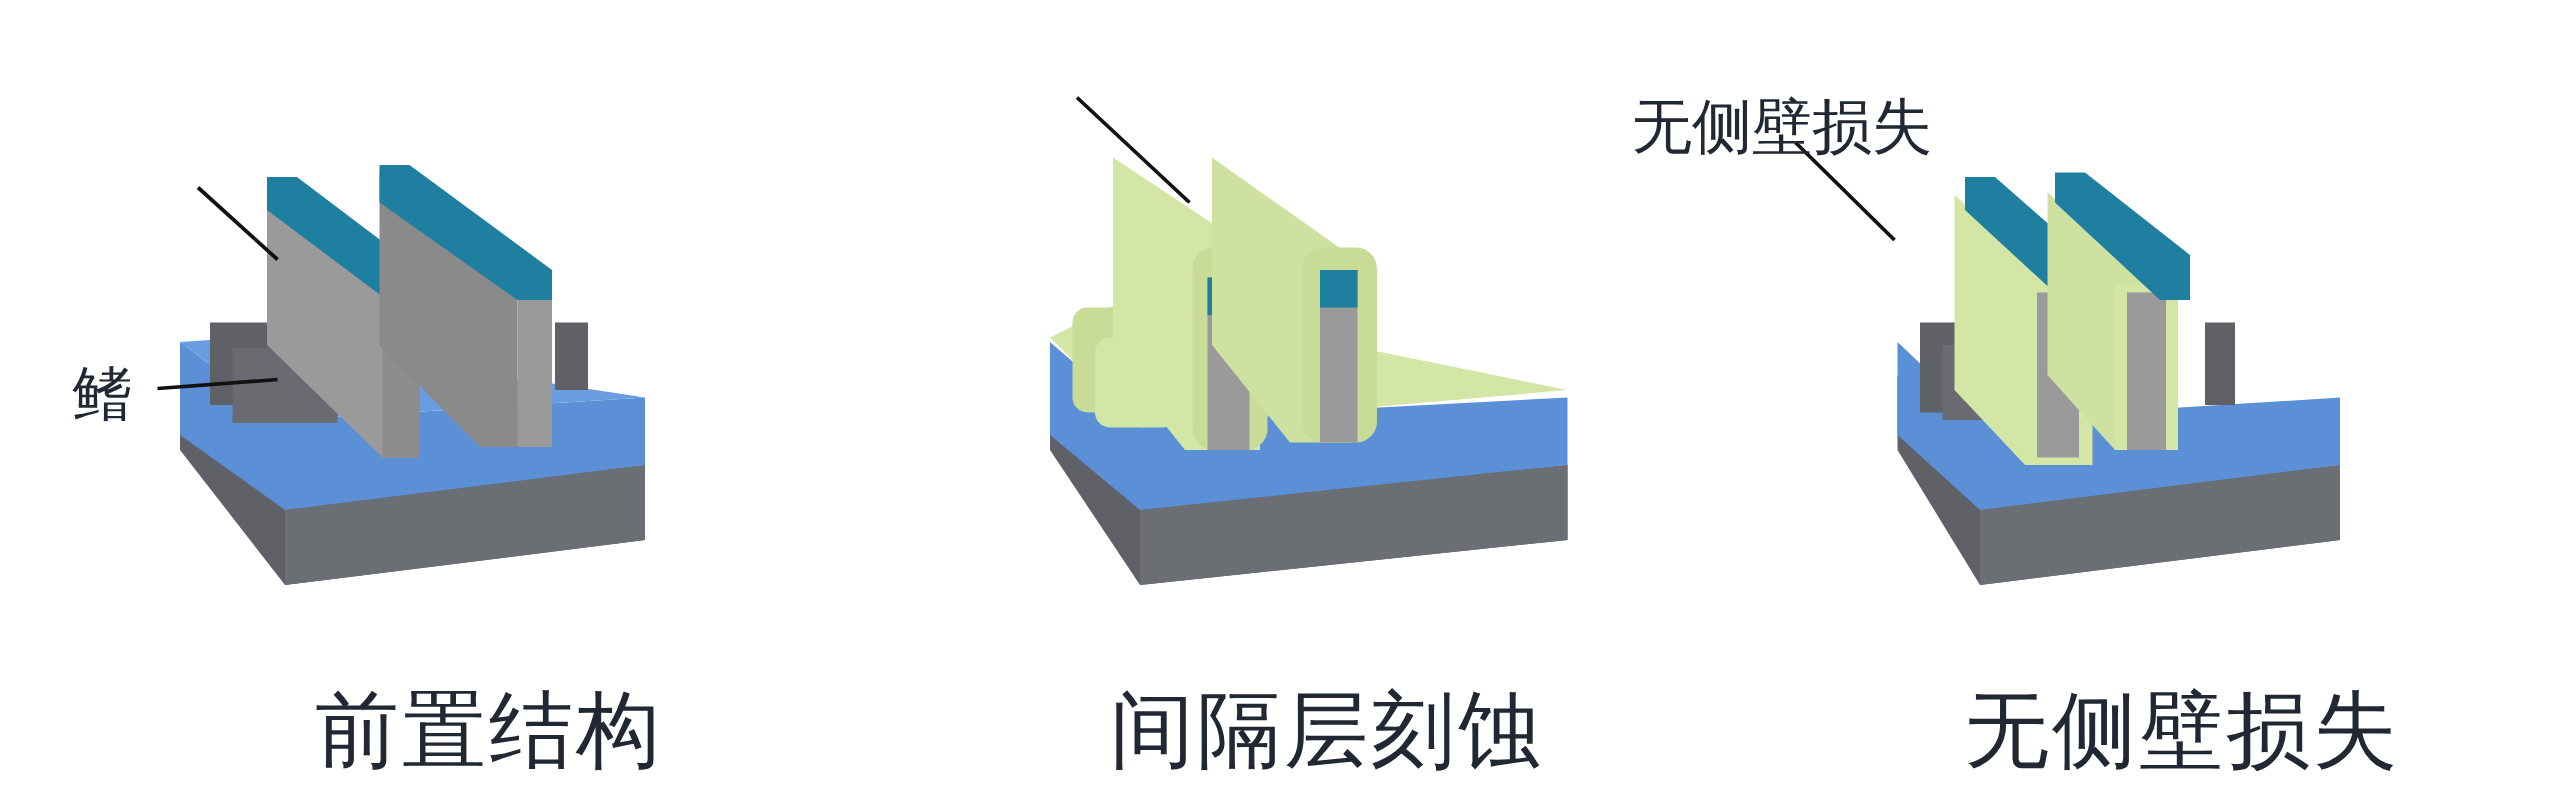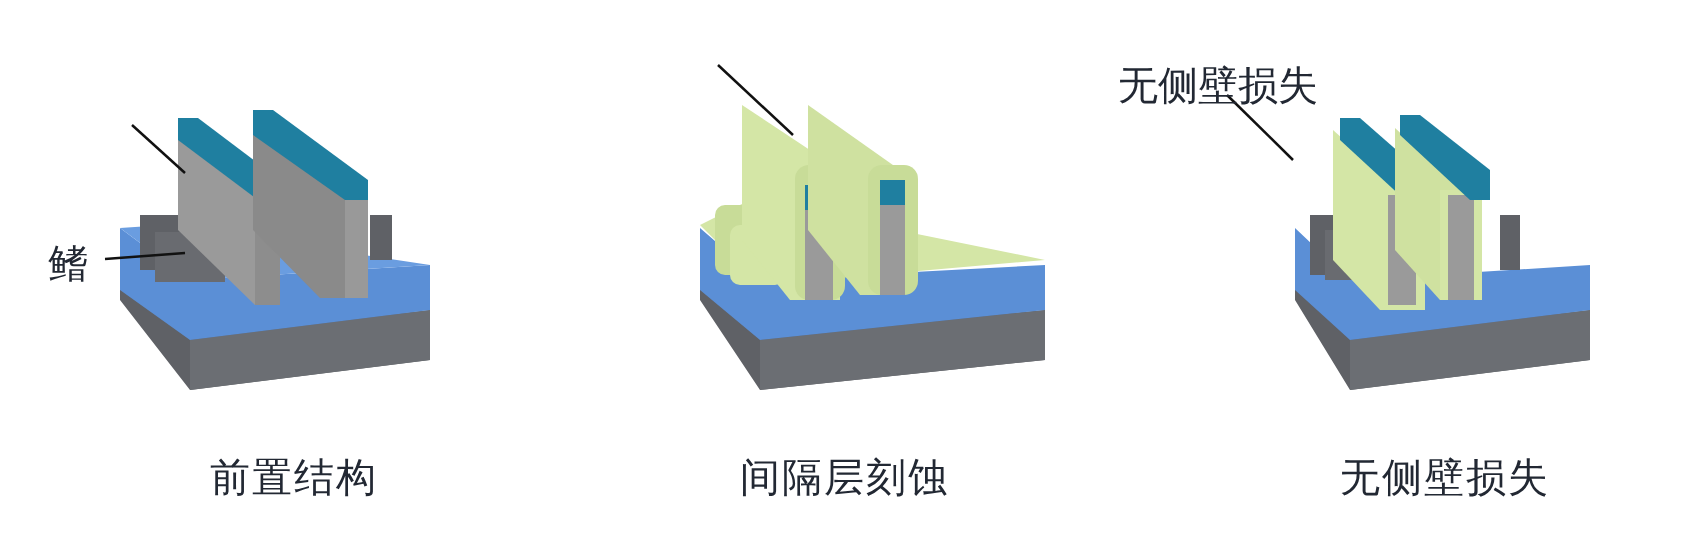--- a/index.html
+++ b/index.html
@@ -1,19 +1,19 @@
 <!DOCTYPE html>
 <html><head>
 <meta charset="utf-8">
 <style>
   html,body{margin:0;padding:0;background:#ffffff;}
   body{width:1706px;height:538px;position:relative;overflow:hidden;font-family:"DejaVu Sans",sans-serif;color:#222833;}
   .panel{position:absolute;top:0;height:538px;}
   .lbl{position:absolute;font-size:40px;line-height:1.15;color:#222833;white-space:nowrap;}
-  .cap{position:absolute;font-size:40px;color:#222833;white-space:nowrap;letter-spacing:2px;text-align:center;}
+  .cap{position:absolute;font-size:56px;color:#222833;white-space:nowrap;letter-spacing:2px;text-align:center;}
   svg{position:absolute;left:0;top:0;}
 </style>
 </head>
 <body>
 
 <div class="panel" style="left:0;width:450px;">
   <svg width="450" height="538">
 
     <polygon points="120,300 190,390 430,360 430,310 190,335 120,250" fill="#5f6166"></polygon>
     <polygon points="190,340 430,310 430,360 190,390" fill="#6b6e73"></polygon>
@@ -55,21 +55,21 @@
     <rect x="355" y="185" width="28" height="25" fill="#1f7fa0"></rect>
     <polygon points="358,105 450,170 450,295 410,295 358,230" fill="#cfe1a0"></polygon>
     <rect x="418" y="165" width="50" height="130" rx="14" fill="#c8dc98"></rect>
     <rect x="430" y="180" width="25" height="115" fill="#9a9a9a"></rect>
     <rect x="430" y="180" width="25" height="25" fill="#1f7fa0"></rect>
     <line x1="268" y1="65" x2="343" y2="135" stroke="#111" stroke-width="2.5"></line>
   </svg>
   <div class="cap" style="left:290px;top:450px;">间隔层刻蚀</div>
 </div>
 
-<div class="panel" style="left:1050px;width:656px;">
+<div class="panel" style="left:1020px;width:656px;">
   <svg width="656" height="538">
     <polygon points="245,300 300,390 540,360 540,310 300,335 245,250" fill="#5f6166"></polygon>
     <polygon points="300,340 540,310 540,360 300,390" fill="#6b6e73"></polygon>
     <polygon points="245,228 300,280 540,265 540,310 300,340 245,290" fill="#5b8fd6"></polygon>
     <rect x="260" y="215" width="45" height="60" fill="#5f6166"></rect>
     <rect x="275" y="230" width="45" height="50" fill="#696b70"></rect>
     <rect x="450" y="215" width="20" height="55" fill="#5f6166"></rect>
 
     <polygon points="283,130 355,195 355,310 330,310 283,260" fill="#d4e6a6"></polygon>
     <rect x="330" y="195" width="45" height="115" fill="#d4e6a6"></rect>

